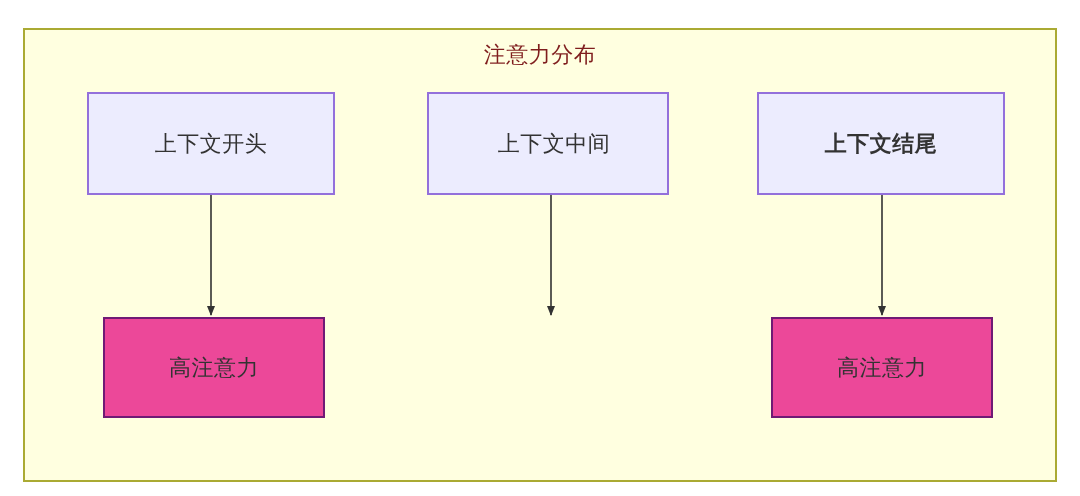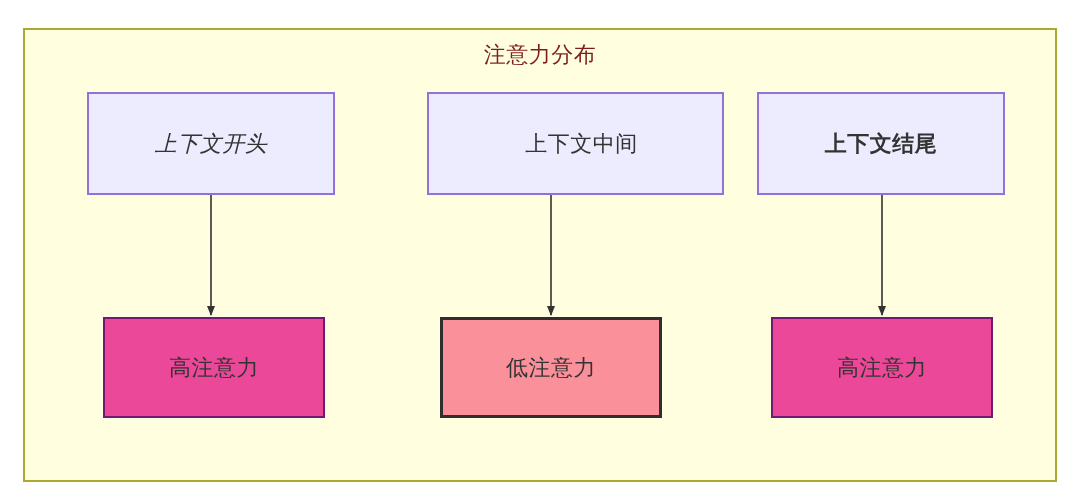--- a/index.html
+++ b/index.html
@@ -76,22 +76,22 @@
     background: #ec4899;
     border: 2px solid #701a75;
   }
 
   .node-low {
     background: #fa9099;
     border: 3px solid #2f2f2f;
   }
 
   
-  .col-1 { left: 87px;  width: 248px; font-style: italic; }
-  .col-2 { left: 427px; width: 297px; padding-left: 12px; }
+  .col-1 { left: 87px;  width: 248px; }
+  .col-2 { left: 427px; width: 242px; padding-left: 12px; }
   .col-3 { left: 757px; width: 248px; font-weight: bold; }
 
   .row-top { top: 92px; height: 103px; }
 
   .bot-1 { left: 103px; width: 222px; }
   .bot-2 { left: 440px; width: 222px; }
   .bot-3 { left: 771px; width: 222px; }
   .row-bottom { top: 317px; height: 101px; }
 </style>
 </head>
@@ -118,17 +118,16 @@
   </svg>
 
   <div class="node node-context col-1 row-top">上下文开头</div>
 
   <div class="node node-context col-2 row-top">上下文中间</div>
 
   <div class="node node-context col-3 row-top">上下文结尾</div>
 
   <div class="node node-high bot-1 row-bottom">高注意力</div>
 
-  <div class="node node-low bot-2 row-bottom">低注意力</div>
 
   <div class="node node-high bot-3 row-bottom">高注意力</div>
 
 </div>
 
 </body></html>

